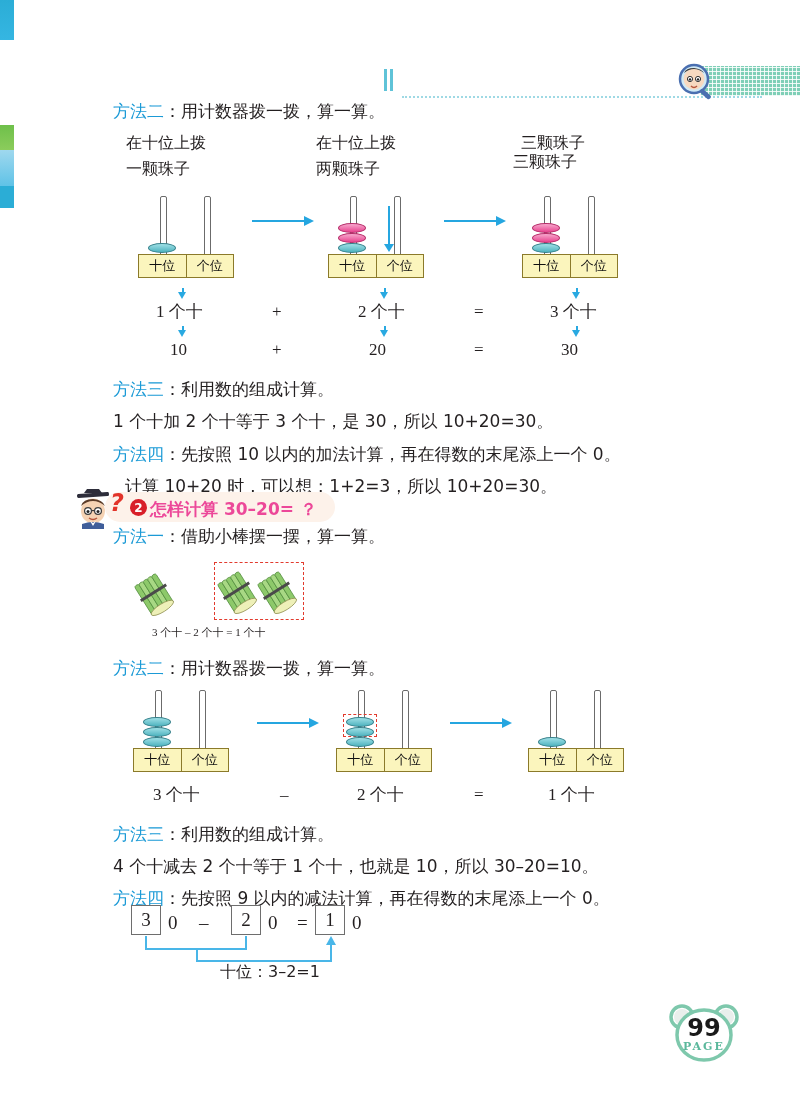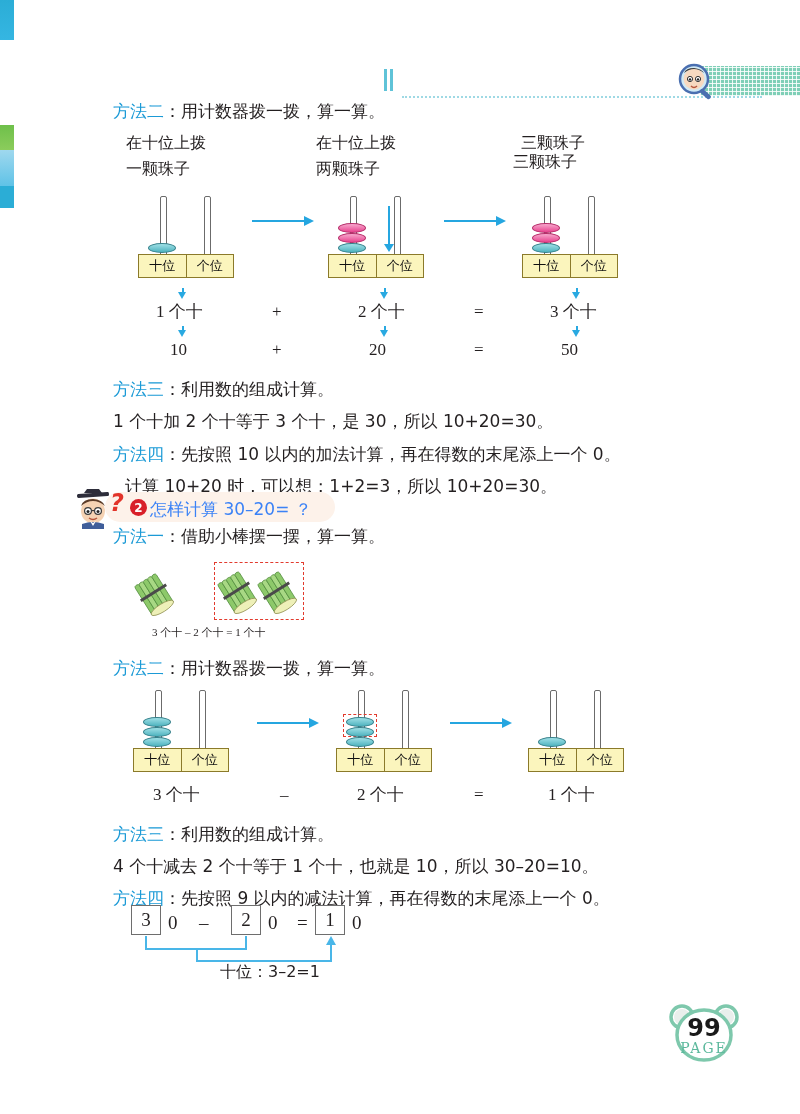--- a/index.html
+++ b/index.html
@@ -89,21 +89,21 @@
   .numbox{position:absolute;width:30px;height:30px;border:1.5px solid #6e6e6e;
     box-sizing:border-box;display:flex;align-items:center;justify-content:center;
     font-size:19px;background:#fff;}
   .conn{position:absolute;background:#49b6e8;}
 
   
   .pagebadge{position:absolute;left:668px;top:1002px;width:72px;height:64px;}
   .pb-num{position:absolute;left:0;top:12px;width:72px;text-align:center;
     font-family:"DejaVu Sans","Liberation Sans",sans-serif;font-weight:bold;font-size:24px;color:#1a1a1a;}
   .pb-txt{position:absolute;left:0;top:38px;width:72px;text-align:center;
-    font-family:"DejaVu Serif","Liberation Serif",serif;font-weight:normal;font-size:14px;
+    font-family:"DejaVu Serif","Liberation Serif",serif;font-weight:bold;font-size:11px;
     letter-spacing:2px;color:#5bb89c;}
 </style>
 </head>
 <body>
 
 <div class="edge-strip">
   <div class="edge-a"></div>
   <div class="edge-b"></div>
   <div class="edge-c"></div>
   <div class="edge-d"></div>
@@ -216,21 +216,21 @@
   </div>
 <div class="dn" style="left:572px;top:326px;">
     <div class="l"></div>
     <div class="h"></div>
   </div>
 
 <div class="tx" style="left:170px;top:341px;">10</div>
 <div class="tx" style="left:272px;top:341px;">+</div>
 <div class="tx" style="left:369px;top:341px;">20</div>
 <div class="tx" style="left:474px;top:341px;">=</div>
-<div class="tx" style="left:561px;top:341px;">50</div>
+<div class="tx" style="left:561px;top:341px;">30</div>
 
 <div class="tx" style="left:113px;top:381px;">
   <span class="mlabel">方法三</span><span class="cn">：</span><span class="cn">利用数的组成计算。</span>
 </div>
 <div class="tx cn" style="left:113px;top:413px;">1 个十加 2 个十等于 3 个十，是 30，所以 10+20=30。</div>
 
 <div class="tx" style="left:113px;top:446px;">
   <span class="mlabel">方法四</span><span class="cn">：</span><span class="cn">先按照 10 以内的加法计算，再在得数的末尾添上一个 0。</span>
 </div>
 <div class="tx cn" style="left:125px;top:478px;">计算 10+20 时，可以想：1+2=3，所以 10+20=30。</div>
@@ -245,21 +245,21 @@
   <circle cx="26" cy="24" r="3.4" fill="#fff" stroke="#3a3a3a" stroke-width="1.2"></circle>
   <circle cx="16" cy="24.4" r="1.5" fill="#222"></circle>
     <circle cx="26" cy="24.4" r="1.5" fill="#222"></circle>
   <line x1="19.4" y1="23.6" x2="22.6" y2="23.6" stroke="#3a3a3a" stroke-width="1.2"></line>
   <path d="M17 31 Q21 34 25 31" stroke="#b5563c" stroke-width="1.4" fill="none"></path>
   <path d="M10 37 Q21 33 32 37 L32 42 L10 42 Z" fill="#3f5e9a"></path>
   <path d="M18 34 L21 39 L24 34 L21 36 Z" fill="#ffffff"></path>
 </svg>
 <div class="qmark" style="left:110px;top:489px;">?</div>
 <div class="numbadge" style="left:130px;top:499px;">2</div>
-<div class="tx cn" style="left:150px;top:501px;font-size:17px;font-weight:normal;color:#3b82f6;">怎样计算 30–20= ？</div>
+<div class="tx cn" style="left:150px;top:501px;font-size:17px;font-weight:bold;color:#ec4899;">怎样计算 30–20= ？</div>
 
 <div class="tx" style="left:113px;top:528px;">
   <span class="mlabel">方法一</span><span class="cn">：</span><span class="cn">借助小棒摆一摆，算一算。</span>
 </div>
 
 <svg class="bundle" style="left:133px;top:570px;" viewBox="0 0 46 46">
   <g transform="rotate(-32 23 23)">
     <rect x="8" y="6" width="5" height="34" rx="2" fill="#8dc96a" stroke="#4f8a3a" stroke-width="0.7"></rect>
     <rect x="13" y="6" width="5" height="34" rx="2" fill="#a8d884" stroke="#4f8a3a" stroke-width="0.7"></rect>
     <rect x="18" y="6" width="5" height="34" rx="2" fill="#8dc96a" stroke="#4f8a3a" stroke-width="0.7"></rect>

